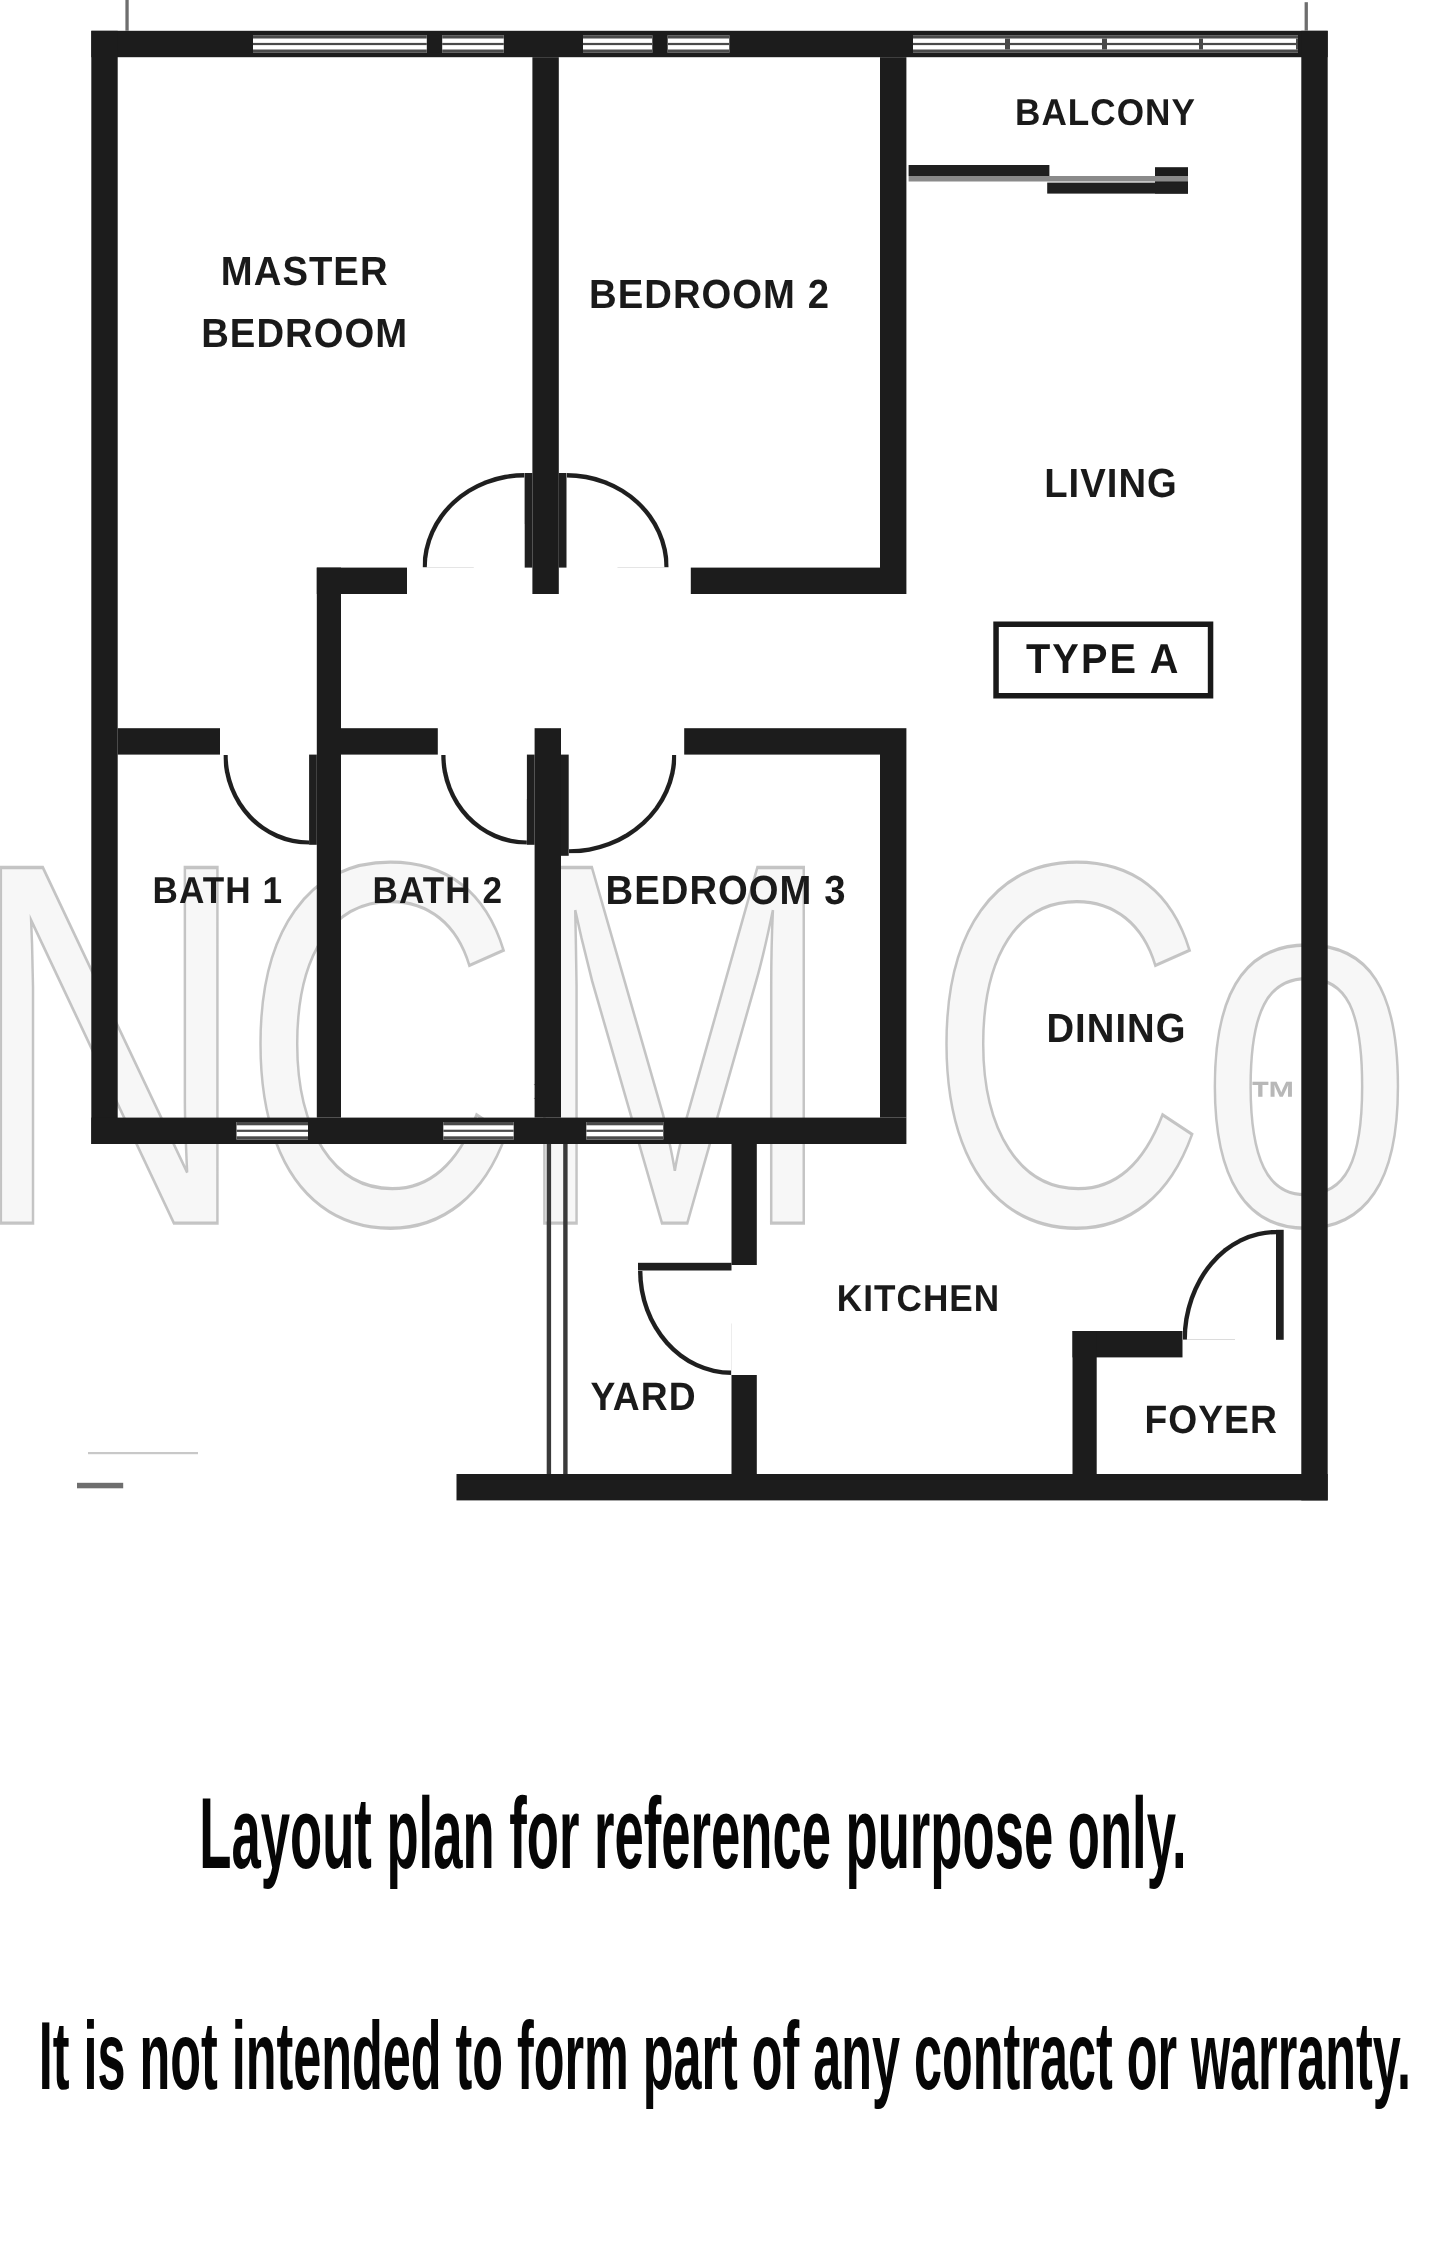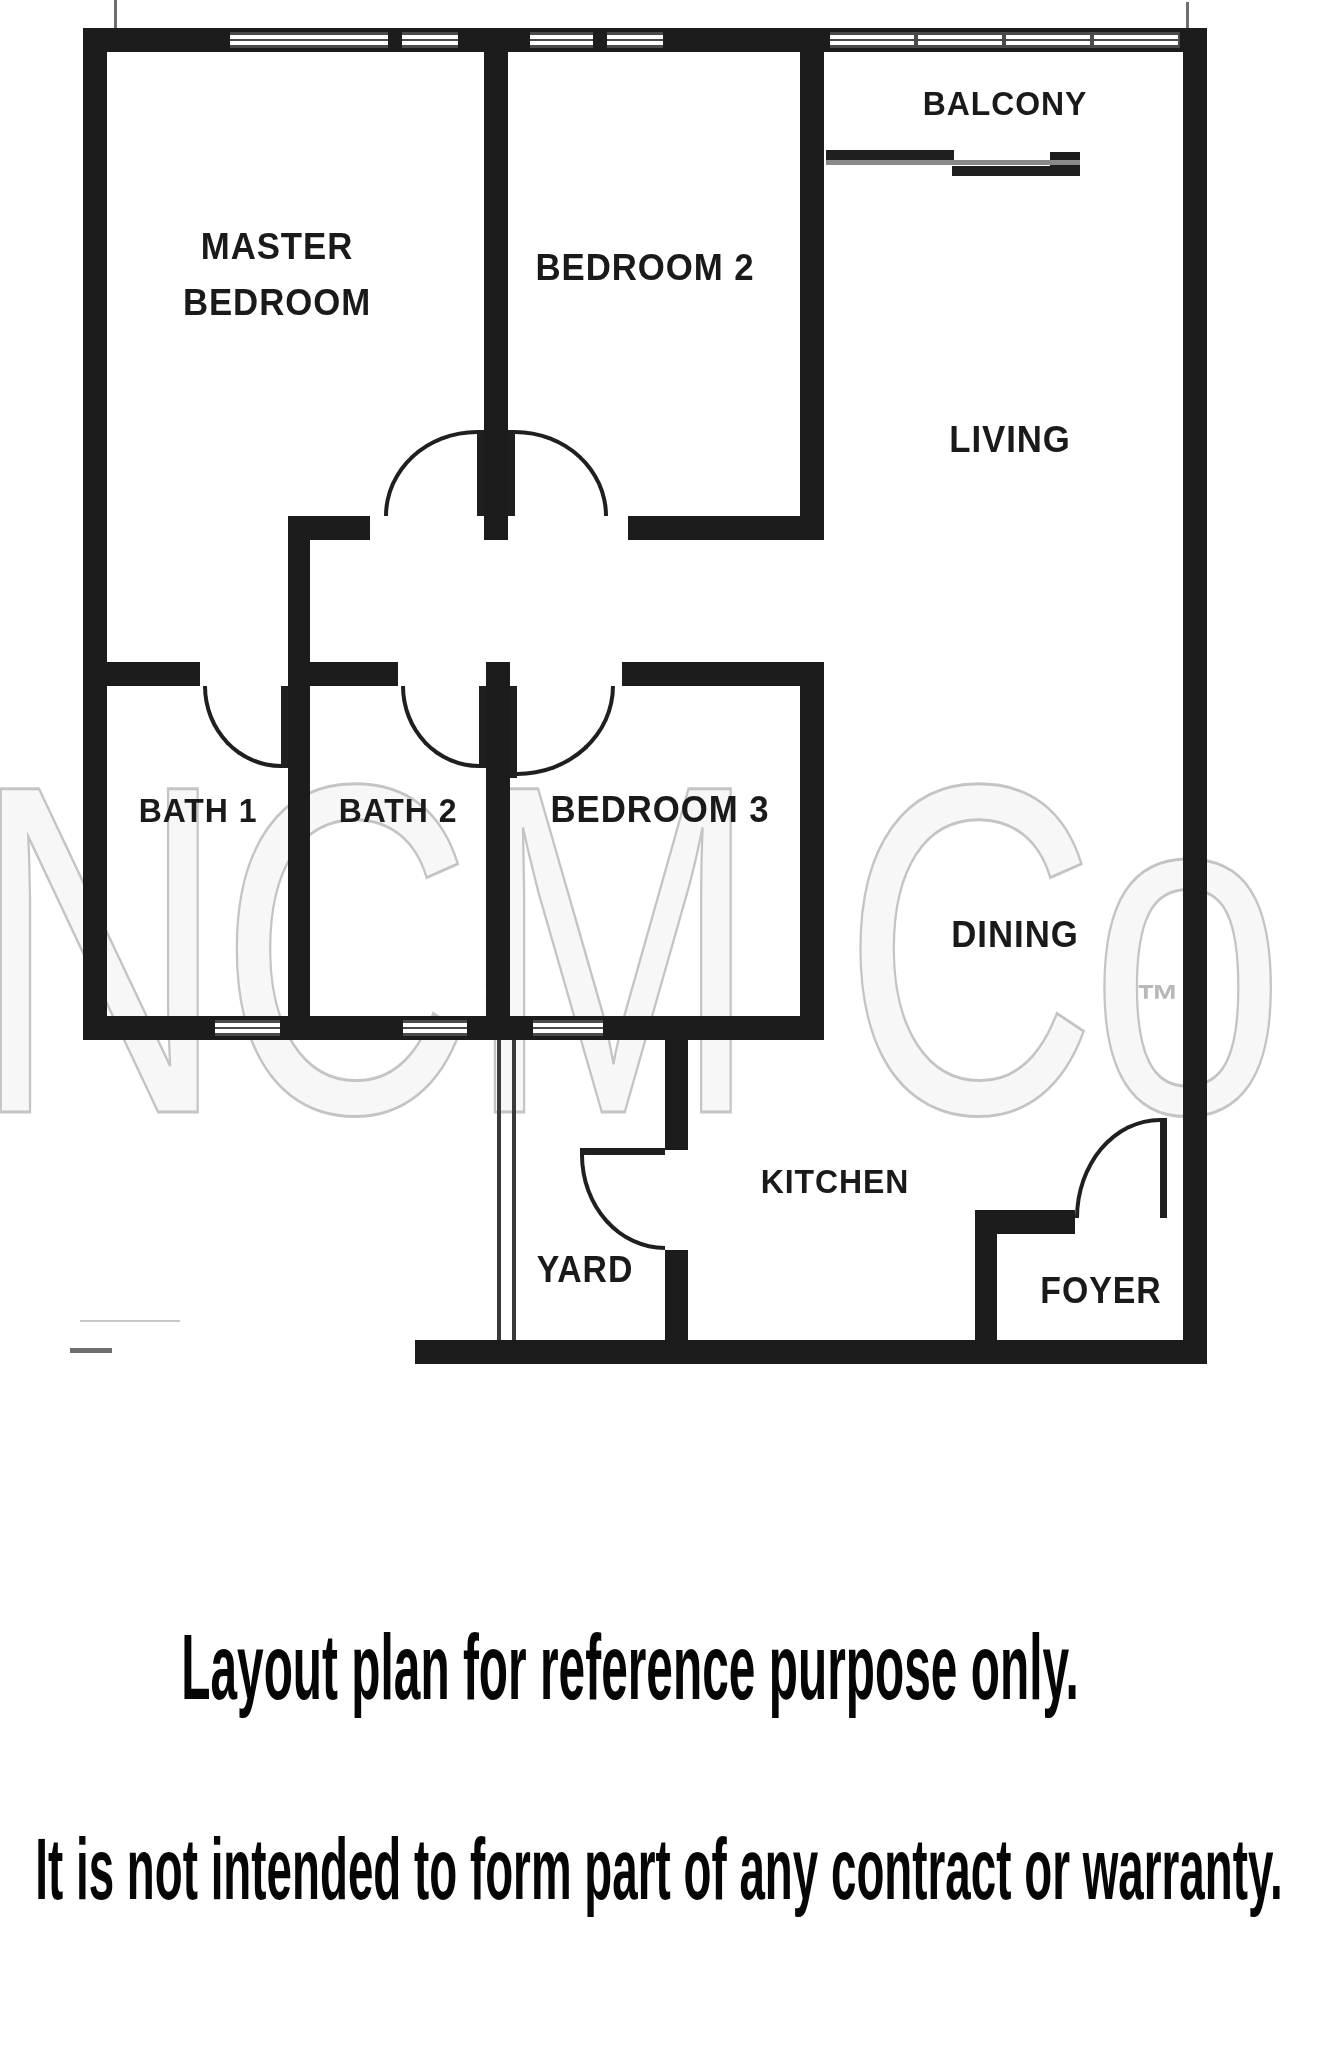--- a/index.html
+++ b/index.html
@@ -115,17 +115,20 @@
   <div class="rlabel" style="left:1005px;top:103px;font-size:34px">BALCONY</div>
   <div class="rlabel" style="left:1010px;top:440px;font-size:37px">LIVING</div>
   <div class="rlabel" style="left:198px;top:810px;font-size:34px">BATH 1</div>
   <div class="rlabel" style="left:398px;top:810px;font-size:34px">BATH 2</div>
   <div class="rlabel" style="left:660px;top:810px;font-size:37px">BEDROOM 3</div>
   <div class="rlabel" style="left:1015px;top:935px;font-size:37px">DINING</div>
   <div class="rlabel" style="left:835px;top:1181px;font-size:34px">KITCHEN</div>
   <div class="rlabel" style="left:585px;top:1270px;font-size:36px">YARD</div>
   <div class="rlabel" style="left:1101px;top:1291px;font-size:36px">FOYER</div>
 
+  <div class="typebox">
+    <span style="font-weight:700;font-size:38px;color:#161616;letter-spacing:2px;transform:scaleX(.95)">TYPE A</span>
+  </div>
 
   <div class="disc" id="disc1">Layout plan for reference purpose only.</div>
   <div class="disc" id="disc2">It is not intended to form part of any contract or warranty.</div>
 
 </div>
 
 </body></html>

